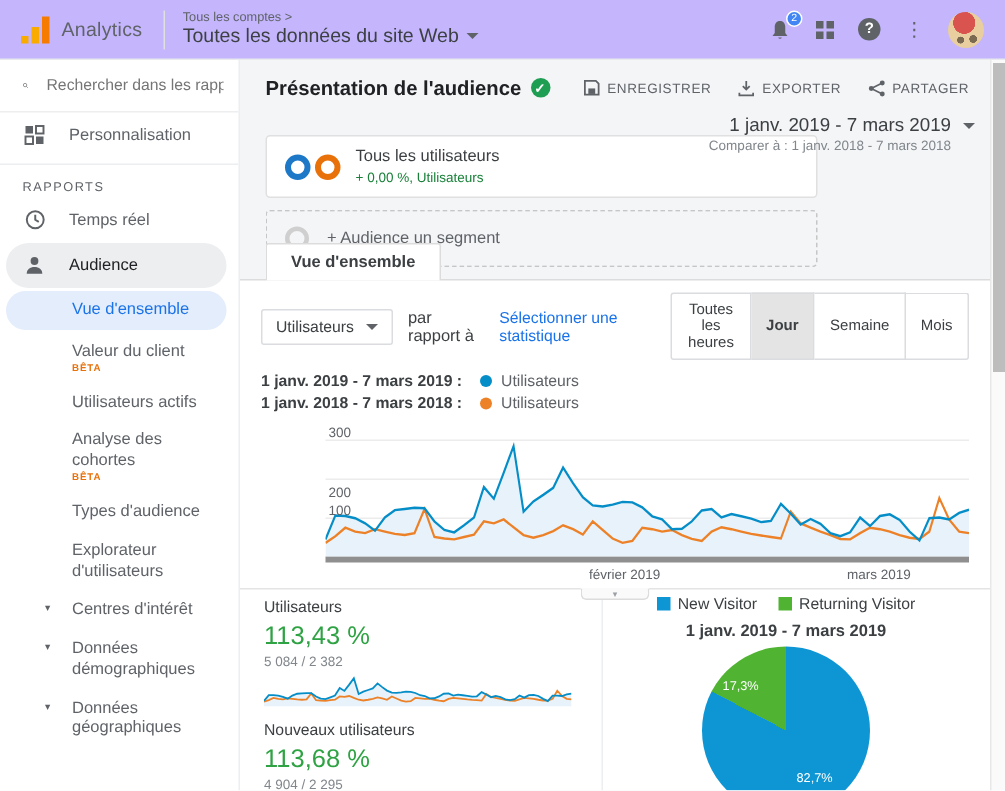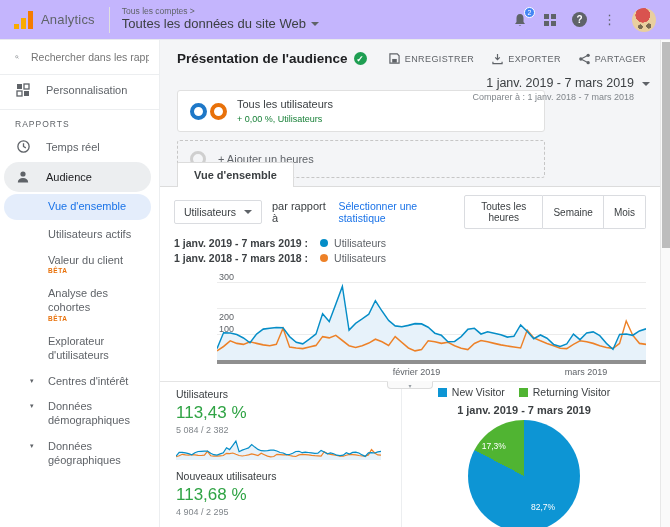--- a/index.html
+++ b/index.html
@@ -232,29 +232,32 @@
         </svg>
       </span>
       <span>Audience</span>
     </div>
 
     <div class="subnav">
       <div class="sub-item active">
         <span>Vue d'ensemble</span>
       </div>
       <div class="sub-item">
-        <span>Utilisateurs actifs</span>
-      </div>
-      <div class="sub-item">
         <span>Valeur du client</span>
         <span class="beta">BÊTA</span>
       </div>
       <div class="sub-item">
+        <span>Utilisateurs actifs</span>
+      </div>
+      <div class="sub-item">
         <span>Analyse des cohortes</span>
         <span class="beta">BÊTA</span>
+      </div>
+      <div class="sub-item">
+        <span>Types d'audience</span>
       </div>
       <div class="sub-item">
         <span>Explorateur d'utilisateurs</span>
       </div>
       <div class="sub-item">
         <span class="expander">▾</span>
         <span>Centres d'intérêt</span>
       </div>
       <div class="sub-item">
         <span class="expander">▾</span>
@@ -315,39 +318,40 @@
       </div>
       <div class="date-block">
         <span>
           <span class="date-main" style="display:block;">1 janv. 2019 - 7 mars 2019</span>
           <span class="date-compare" style="display:block;">Comparer à : 1 janv. 2018 - 7 mars 2018</span>
         </span>
         <span class="caret" style="margin-top:6px;"></span>
       </div>
       <div class="add-seg-card">
         <span class="add-ring"></span>
-        <span class="add-label">+ Ajouter un heures</span>
+        <span class="add-label">+ Audience un segment</span>
       </div>
     </div>
 
     <div class="tab-row">
       <div class="tab">Vue d'ensemble</div>
     </div>
 
     <div class="content-card">
 
       <div class="controls">
         <div class="metric-select">
           <span>Utilisateurs</span>
           <span class="caret"></span>
         </div>
         <span class="vs-label">par rapport à</span>
         <span class="stat-link">Sélectionner une statistique</span>
         <div class="granularity">
           <button class="gran-btn">Toutes les heures</button>
+          <button class="gran-btn selected">Jour</button>
           <button class="gran-btn">Semaine</button>
           <button class="gran-btn">Mois</button>
         </div>
       </div>
 
       <div class="legend">
         <div class="legend-row">
           <span class="legend-date">1 janv. 2019 - 7 mars 2019 :</span>
           <span class="dot" id="dot-0" style="background: rgb(5, 141, 199);"></span>
           <span class="legend-series">Utilisateurs</span>

